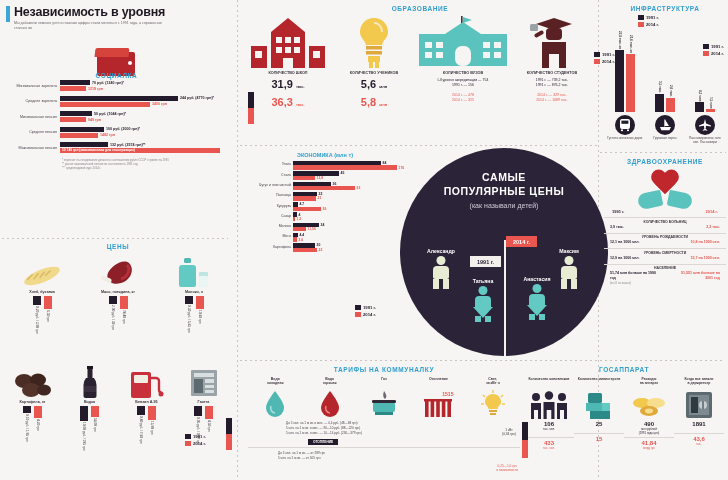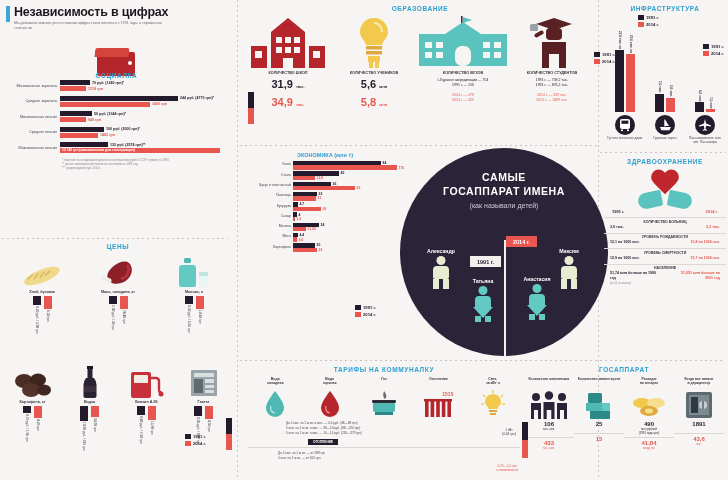--- a/index.html
+++ b/index.html
@@ -196,21 +196,21 @@
 
   <div class="vdot" style="left:237px;"></div>
   <div class="vdot" style="left:598px;"></div>
   <div class="hdot" style="top:238px; left:2px; right:500px;"></div>
   <div class="hdot" style="top:360px; left:240px; right:4px;"></div>
   <div class="hdot" style="top:145px; left:240px; right:130px;"></div>
   <div class="hdot" style="top:152px; left:600px; right:2px;"></div>
 
   <div class="header">
     <div class="bar"></div>
-    <div class="h-title">Независимость в цифрах</div>
+    <div class="h-title">Независимость в уровня</div>
     <div class="h-sub">Мы добавили немного угля и главные цифры стали меняться с 1991 года, а справочные столько же</div>
   </div>
 
   <div class="wallet">
     <div class="body"></div>
       <div class="flap"></div>
       <div class="dot"></div>
   </div>
 
   <div class="sect-title" style="position:absolute; left:4px; top:72px; width:225px;">СОЦИАЛКА</div>
@@ -487,21 +487,21 @@
               <rect x="6" y="35" width="7" height="7"></rect>
                 <rect x="64" y="35" width="7" height="7"></rect>
             </g>
           </svg>
         </div>
         <div class="ecap">КОЛИЧЕСТВО ШКОЛ</div>
         <div class="ebig blk">
           <span>31,9</span> <small>тыс.</small>
         </div>
         <div class="ebig red" style="margin-top:6px">
-          <span>34,9</span> <small>тыс.</small>
+          <span>36,3</span> <small>тыс.</small>
         </div>
       </div>
 
       <div class="ecell">
         <div class="eicon">
           <svg width="44" height="52" viewBox="0 0 44 52">
             <path d="M22 2 C31 2 36 9 36 16 C36 22 31 24 30 29 h-16 C13 24 8 22 8 16 C8 9 13 2 22 2z" fill="#f2c94c"></path>
             <path d="M22 7 C27 7 30 11 30 16" stroke="#fff" stroke-width="2" fill="none" opacity=".6"></path>
             <rect x="14" y="30" width="16" height="3.5" fill="#e0a93b"></rect>
             <rect x="14" y="35" width="16" height="3.5" fill="#e0a93b"></rect>
@@ -709,21 +709,21 @@
       <span>1991 г.</span>
       </div>
     <div class="li">
         <span class="sw red"></span>
       <span>2014 г.</span>
       </div>
   </div>
 
   <div class="names">
     <div class="n-title" style="white-space:pre-line">САМЫЕ
-ГОСАППАРАТ ИМЕНА</div>
+ПОПУЛЯРНЫЕ ЦЕНЫ</div>
     <div class="n-sub">(как называли детей)</div>
     <div class="n-split"></div>
 
     <div class="tag y1">1991 г.</div>
     <div class="tag y2">2014 г.</div>
 
     <div class="person p-boy1">
       <div class="nm">Александр</div>
       <div class="fig boy">
         <div class="head"></div>

